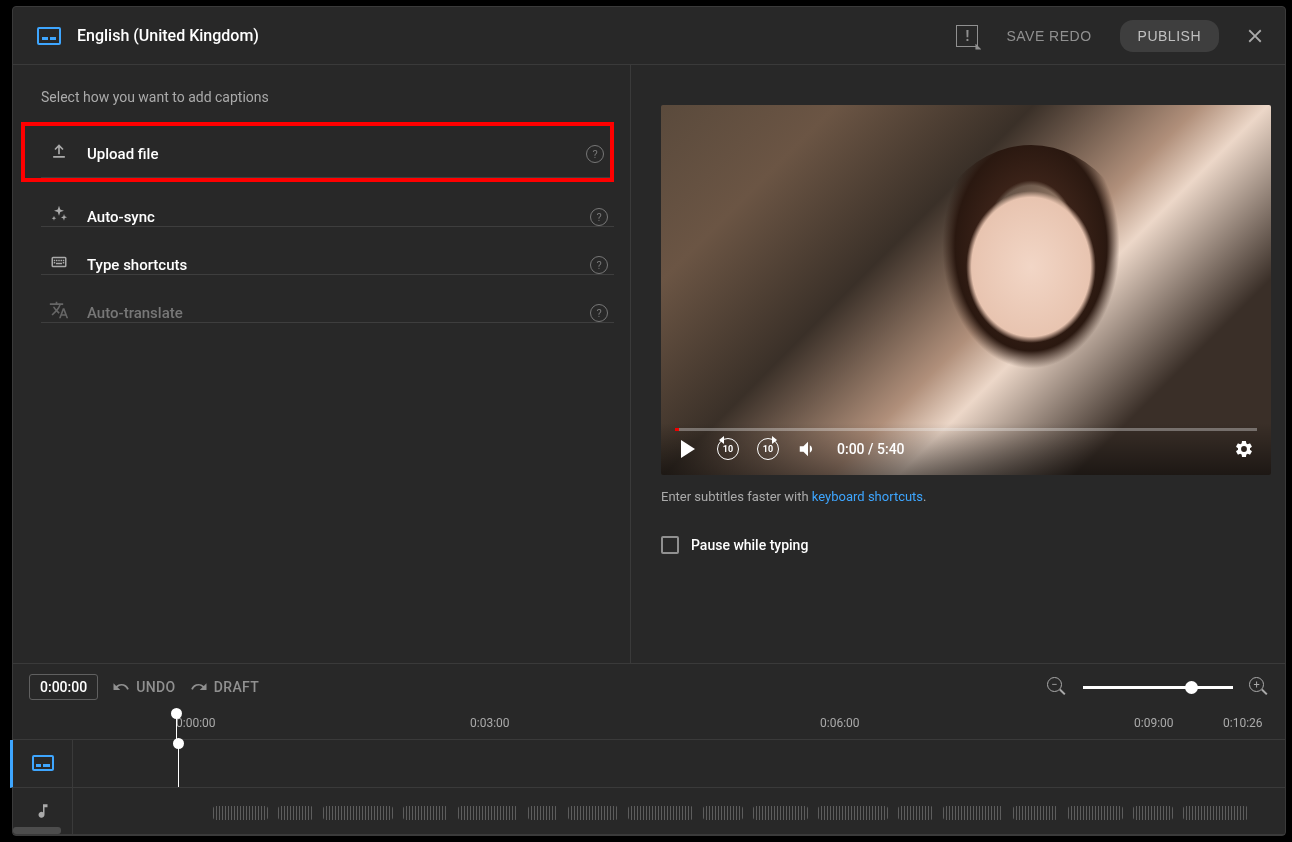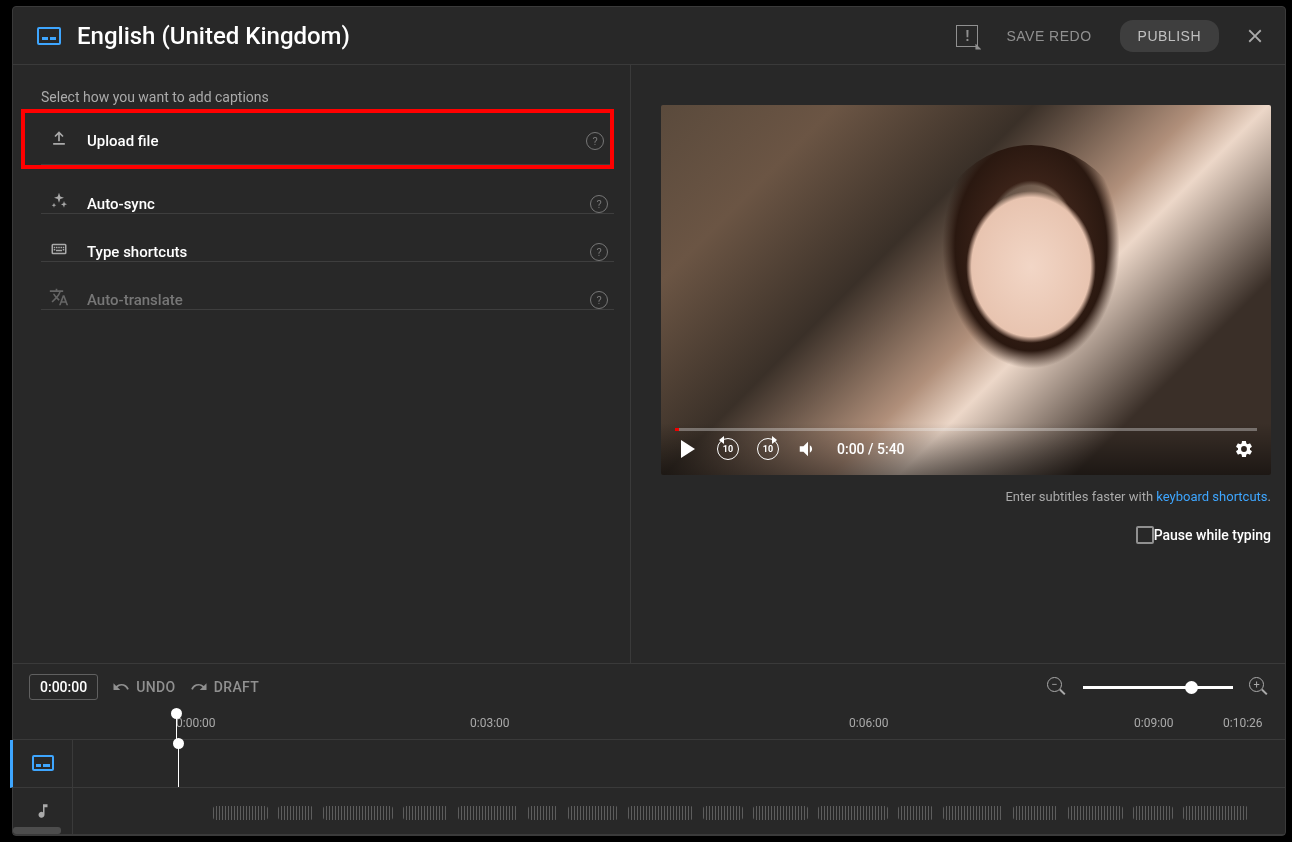--- a/index.html
+++ b/index.html
@@ -42,21 +42,21 @@
   .header .cc-icon::before, .header .cc-icon::after {
     content: "";
     position: absolute;
     height: 3px;
     background: #3ea6ff;
     bottom: 3px;
   }
   .header .cc-icon::before { left: 3px; width: 6px; }
   .header .cc-icon::after  { left: 11px; width: 6px; }
   .header .title {
-    font-size: 24px;
+    font-size: 16px;
     font-weight: 500;
     flex: 1;
   }
   .header .actions { display: flex; align-items: center; gap: 18px; }
   .warn-badge {
     width: 22px; height: 22px;
     border: 1.5px solid #909090;
     display: flex; align-items: center; justify-content: center;
     color: #909090; font-size: 14px; font-weight: bold;
     position: relative;
@@ -90,21 +90,21 @@
     overflow: hidden;
   }
   .left-pane {
     width: 625px;
     padding: 24px 16px 24px 28px;
     border-right: 1px solid #3a3a3a;
   }
   .left-pane .hint {
     color: #aaaaaa;
     font-size: 14px;
-    margin-bottom: 4px;
+    margin-bottom: 17px;
   }
   .option {
     display: flex;
     align-items: flex-end;
     height: 49px;
     border-top: 1px solid #3e3e3e;
     border-bottom: 1px solid #3e3e3e;
     margin-top: -1px;
     padding: 0 6px 0 6px;
     cursor: pointer;
@@ -131,21 +131,20 @@
     padding-left: 16px;
     padding-right: 0;
   }
   .highlight-box .option { border-top: none; padding-top:14px; padding-bottom:14px; height: auto; }
 
   .right-pane {
     flex: 1;
     padding: 40px 14px 10px 30px;
     display: flex;
     flex-direction: column;
-    align-items: flex-end;
   }
   .video {
     position: relative;
     width: 610px;
     height: 370px;
     background: linear-gradient(135deg,#5a4a3c 0%,#6b5544 18%,#3a3028 38%,#b08f7a 55%,#ecd7c8 62%,#3a2f28 80%);
     border-radius: 2px;
     overflow: hidden;
   }
   .video .face {
@@ -192,21 +191,21 @@
   }
   .circ-txt.back::after { left:1px; border-right:5px solid #fff; }
   .circ-txt.fwd::after  { right:1px; border-left:5px solid #fff; }
   .time-disp { font-size: 14px; font-weight: 500; color:#fff; }
   .video .spacer { flex: 1; }
   .gear-icon svg { width:20px; height:20px; }
 
   .sub-hint { margin-top: 14px; color: #aaa; font-size: 13px; }
   .sub-hint .link { color: #3ea6ff; cursor: pointer; }
   .pause-row {
-    display: flex; align-items: center; margin-top: 22px;
+    display: flex; align-items: center; gap: 12px; margin-top: 32px;
   }
   .chk {
     width: 18px; height: 18px; border: 2px solid #909090; border-radius: 2px;
   }
   .pause-row .lbl { font-size: 14px; font-weight: 500; color:#fff; }
 
   
   .timeline {
     height: 172px;
     border-top: 1px solid #3a3a3a;
@@ -437,21 +436,21 @@
             <div class="mag"></div>
             <div class="handle"></div>
             <div class="sign">+</div>
           </div>
       </div>
     </div>
 
     <div class="ruler">
       <div class="tick" style="left:163px">0:00:00</div>
       <div class="tick" style="left:457px">0:03:00</div>
-      <div class="tick" style="left:836px">0:06:00</div>
+      <div class="tick" style="left:807px">0:06:00</div>
       <div class="tick" style="left:1121px">0:09:00</div>
       <div class="tick" style="left:1210px">0:10:26</div>
       <div class="playhead"></div>
     </div>
 
     <div class="tracks">
       <div class="track-headers">
         <div class="ch">
           <div style="width:22px;height:16px;border:2px solid #3ea6ff;border-radius:2px;position:relative">
             <div style="position:absolute;bottom:2px;left:2px;width:5px;height:3px;background:#3ea6ff"></div>

